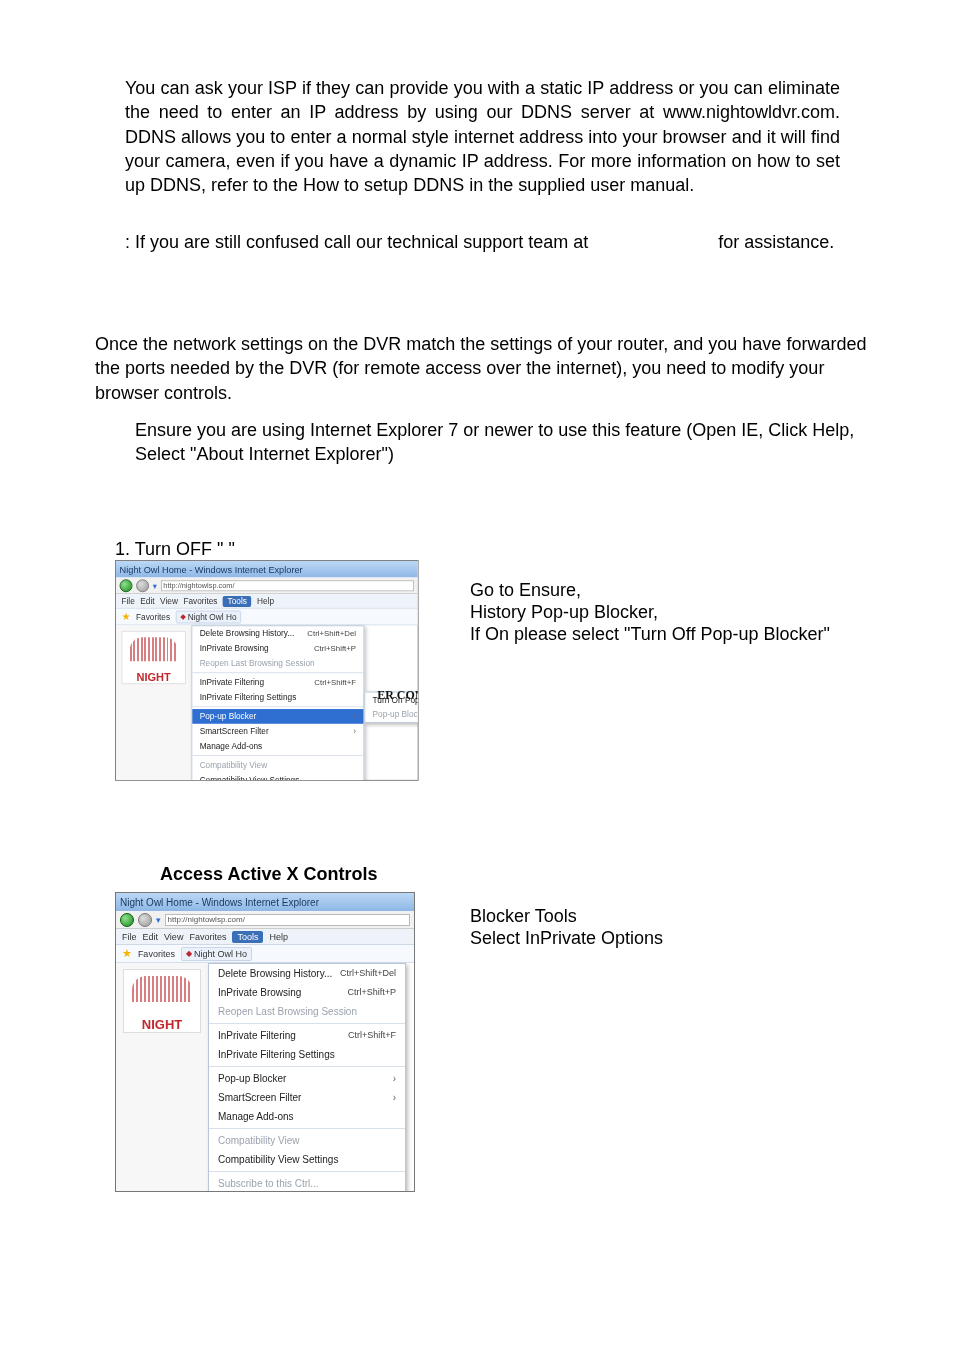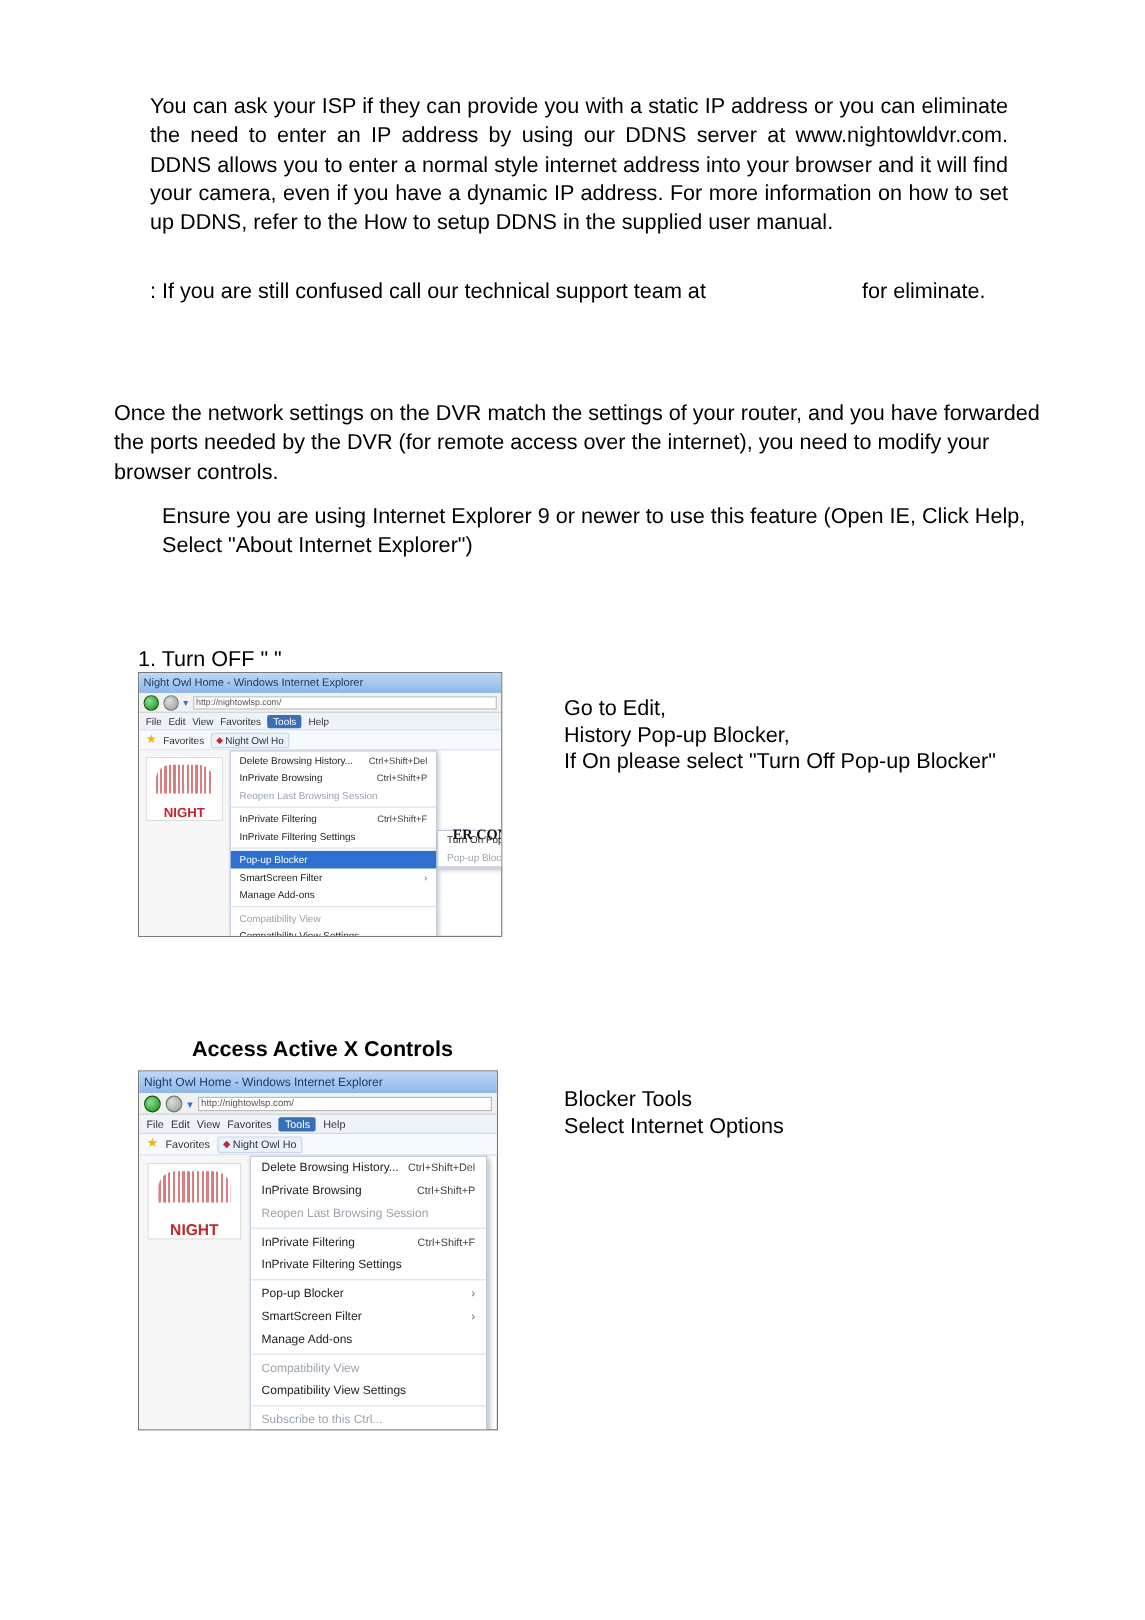--- a/index.html
+++ b/index.html
@@ -129,29 +129,29 @@
   .dropdown2 .shortcut { font-size:9px; }
 </style>
 </head>
 <body>
 
 <div class="para indent-block justify" style="top:76px;">You can ask your ISP if they can provide you with a static IP address or you can eliminate the need to enter an IP address by using our DDNS server at www.nightowldvr.com. DDNS allows you to enter a normal style internet address into your browser and it will find your camera, even if you have a dynamic IP address. For more information on how to set up DDNS, refer to the How to setup DDNS in the supplied user manual.</div>
 
 <div class="para note-block" style="top:230px;">
   <span>: If you are still confused call our technical support team at</span>
   <span style="display:inline-block;width:120px;"></span>
-  <span>for eliminate.</span>
+  <span>for assistance.</span>
 </div>
 
 <div class="para section-block" style="top:332px;left:95px;width:775px;">Once the network settings on the DVR match the settings of your router, and you have forwarded the ports needed by the DVR (for remote access over the internet), you need to modify your browser controls.</div>
-<div class="para section-block" style="top:418px;left:135px;width:720px;">Ensure you are using Internet Explorer 9 or newer to use this feature (Open IE, Click Help, Select "About Internet Explorer")</div>
+<div class="para section-block" style="top:418px;left:135px;width:720px;">Ensure you are using Internet Explorer 7 or newer to use this feature (Open IE, Click Help, Select "About Internet Explorer")</div>
 
 <div class="para step-block" style="top:537px;">1. Turn OFF "                                "</div>
 
-<div class="para right-notes" style="top:578px;">Go to Edit,</div>
+<div class="para right-notes" style="top:578px;">Go to Ensure,</div>
 <div class="para right-notes" style="top:600px;">History Pop-up Blocker,</div>
 <div class="para right-notes" style="top:622px;">If On please select "Turn Off Pop-up Blocker"</div>
 
 <div class="screenshot blurred" style="top:560px;left:115px;width:330px;height:240px;">
   <div class="titlebar">Night Owl Home - Windows Internet Explorer</div>
   <div class="addrbar">
     <div class="navcircle"></div>
     <div class="navcircle gray"></div>
     <div style="color:#2f6fd1;">▾</div>
     <div class="addrfield">http://nightowlsp.com/</div>
@@ -224,21 +224,21 @@
         <div class="item disabled">Pop-up Blocker Settings</div>
       </div>
     </div>
   </div>
   <div class="side-text" style="top:138px;left:284px;">ER CONSTRU</div>
 </div>
 
 <div class="para" style="top:862px;left:160px;font-weight:bold;">Access Active X Controls</div>
 
 <div class="para right-notes" style="top:904px;">Blocker Tools</div>
-<div class="para right-notes" style="top:926px;">Select Internet Options</div>
+<div class="para right-notes" style="top:926px;">Select InPrivate Options</div>
 
 <div class="screenshot" style="top:892px;left:115px;width:300px;height:300px;">
   <div class="titlebar">Night Owl Home - Windows Internet Explorer</div>
   <div class="addrbar">
     <div class="navcircle"></div>
     <div class="navcircle gray"></div>
     <div style="color:#2f6fd1;">▾</div>
     <div class="addrfield">http://nightowlsp.com/</div>
   </div>
   <div class="menubar">

